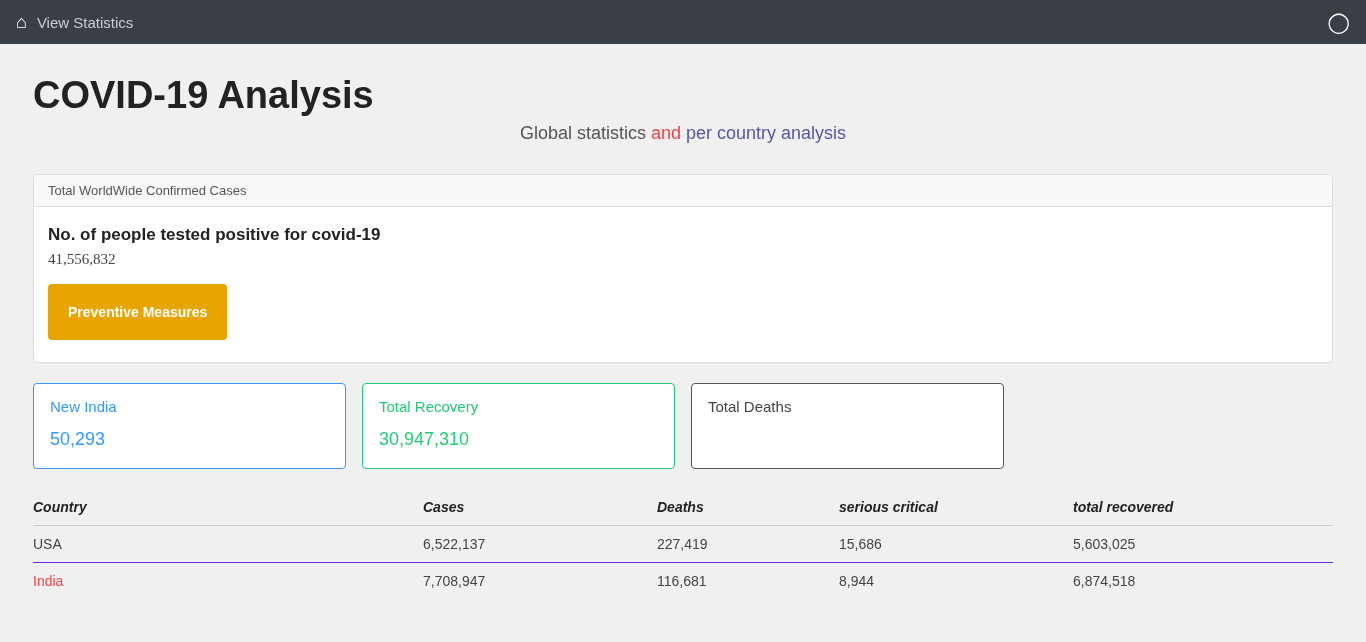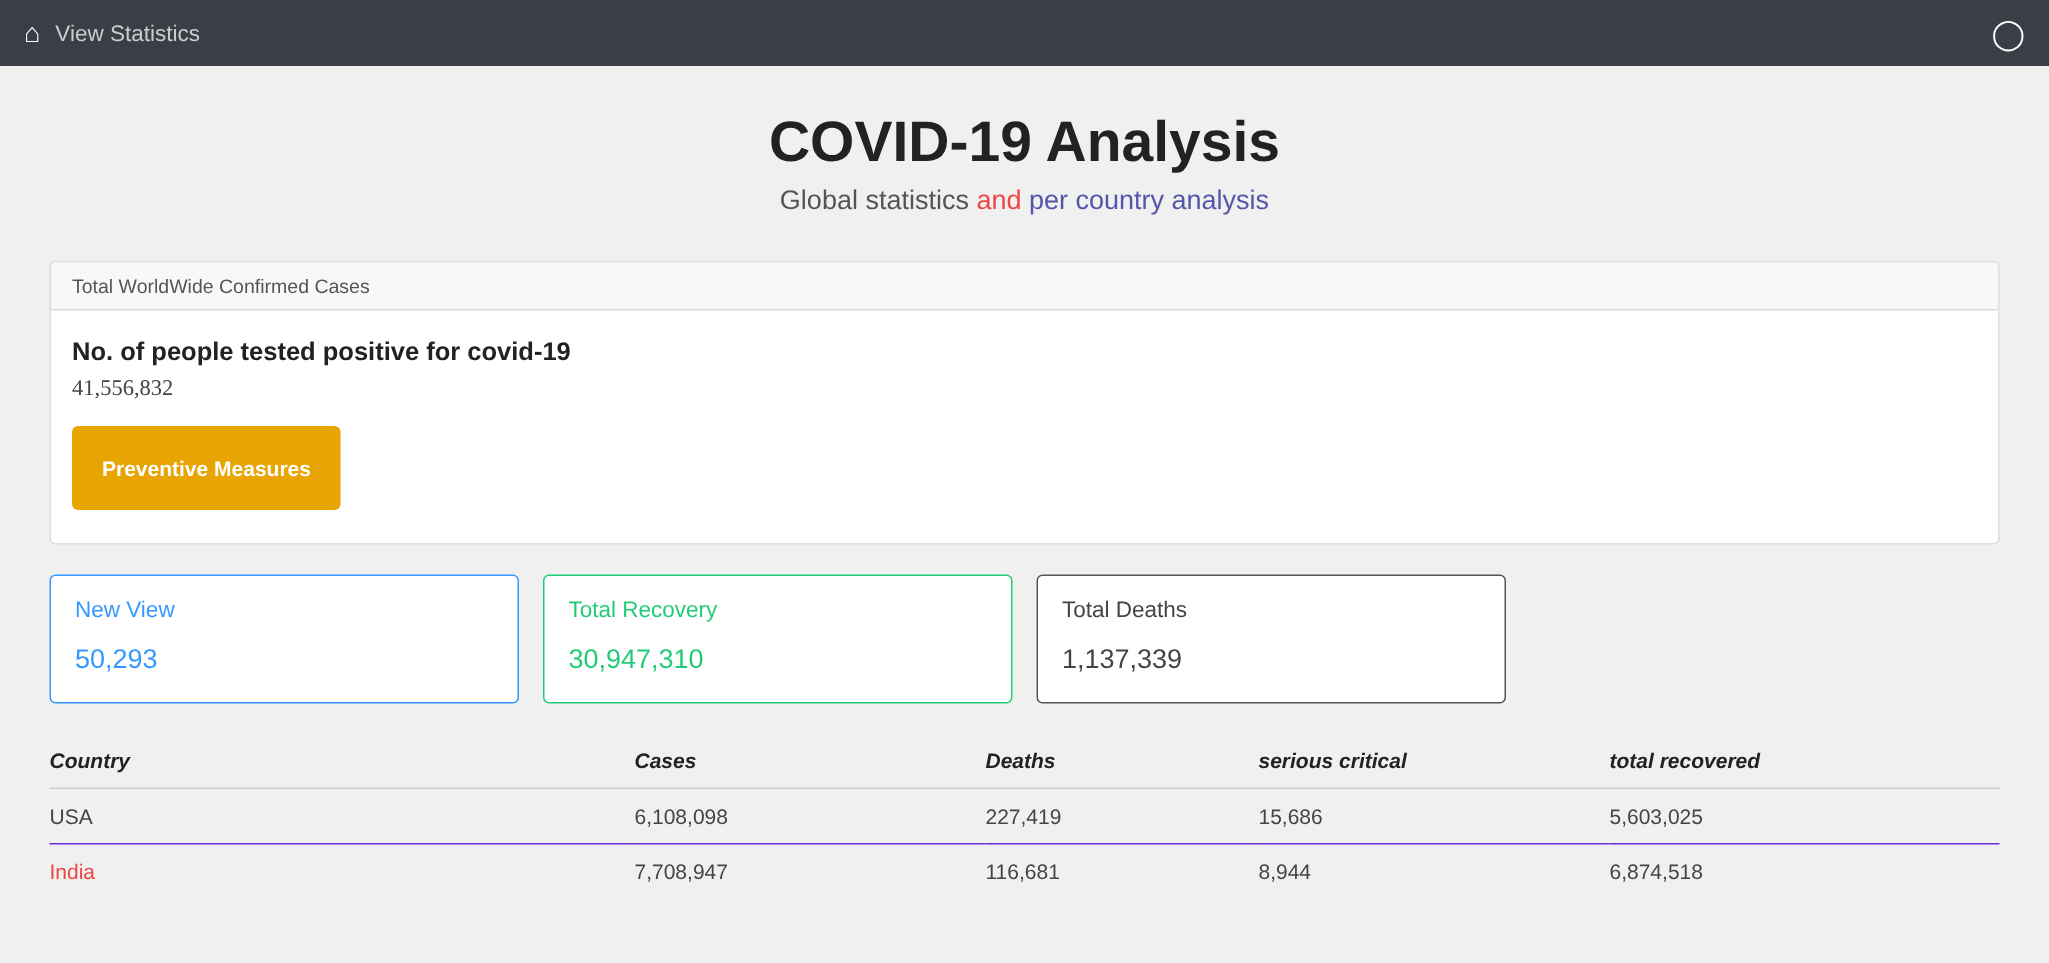--- a/index.html
+++ b/index.html
@@ -35,21 +35,20 @@
 
     
     .main-content {
       max-width: 1340px;
       margin: 0 auto;
       padding: 30px 20px 20px 20px;
     }
 
     
     .page-title {
-      text-align: center;
       font-size: 38px;
       font-weight: bold;
       color: #222;
       margin-bottom: 6px;
     }
     .page-subtitle {
       text-align: center;
       font-size: 18px;
       color: #888;
       margin-bottom: 30px;
@@ -192,47 +191,46 @@
     <div class="confirmed-card-header">Total WorldWide Confirmed Cases</div>
     <div class="confirmed-card-body">
       <div class="confirmed-label">No. of people tested positive for covid-19</div>
       <div class="confirmed-number">41,556,832</div>
       <button class="preventive-btn">Preventive Measures</button>
     </div>
   </div>
 
   <div class="stats-row">
     <div class="stat-card blue">
-      <div class="stat-card-label">New View</div>
+      <div class="stat-card-label">New India</div>
       <div class="stat-card-value">50,293</div>
     </div>
     <div class="stat-card green">
       <div class="stat-card-label">Total Recovery</div>
       <div class="stat-card-value">30,947,310</div>
     </div>
     <div class="stat-card dark">
       <div class="stat-card-label">Total Deaths</div>
-      <div class="stat-card-value">1,137,339</div>
     </div>
   </div>
 
   <table class="country-table">
     <thead>
       <tr>
         <th class="col-country">Country</th>
         <th class="col-cases">Cases</th>
         <th class="col-deaths">Deaths</th>
         <th class="col-serious">serious critical</th>
         <th class="col-recovered">total recovered</th>
       </tr>
     </thead>
     <tbody>
       <tr>
         <td>USA</td>
-        <td>6,108,098</td>
+        <td>6,522,137</td>
         <td>227,419</td>
         <td>15,686</td>
         <td>5,603,025</td>
       </tr>
       <tr>
         <td style="color:#e44;">India</td>
         <td>7,708,947</td>
         <td>116,681</td>
         <td>8,944</td>
         <td>6,874,518</td>

